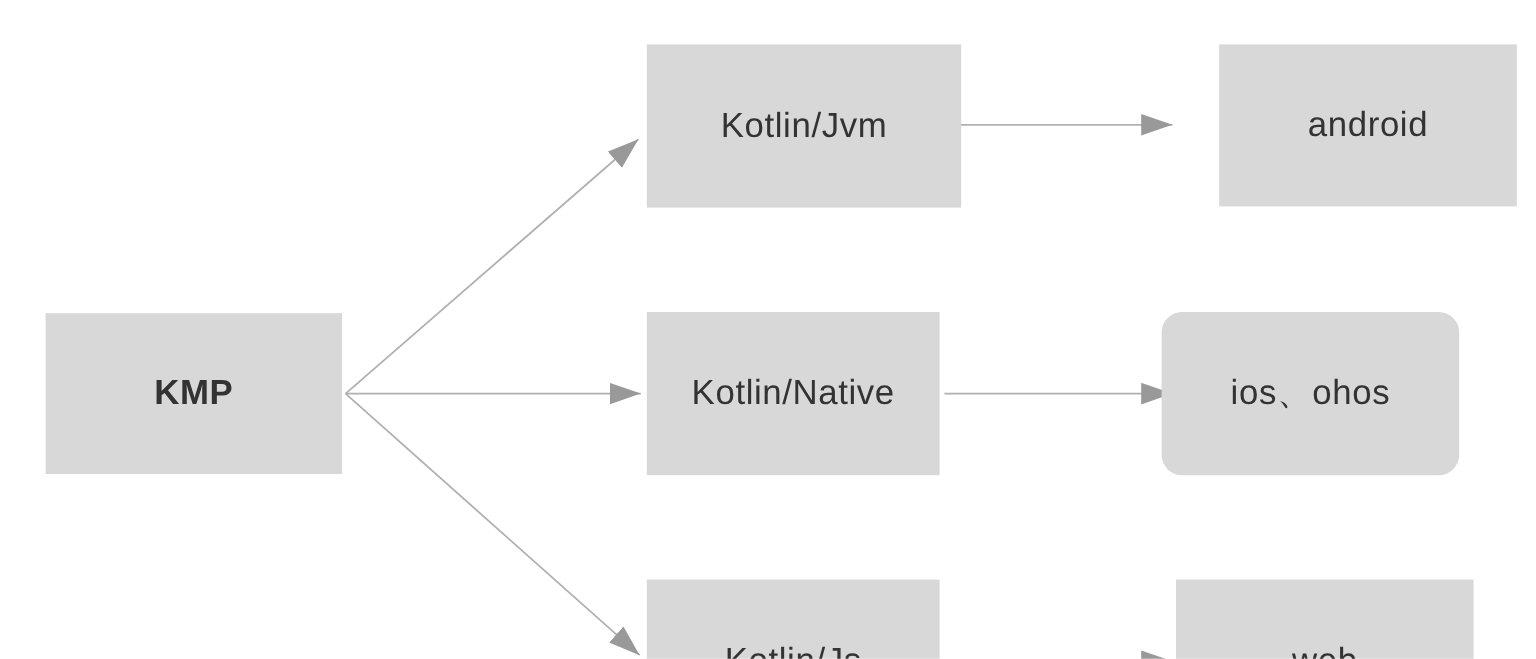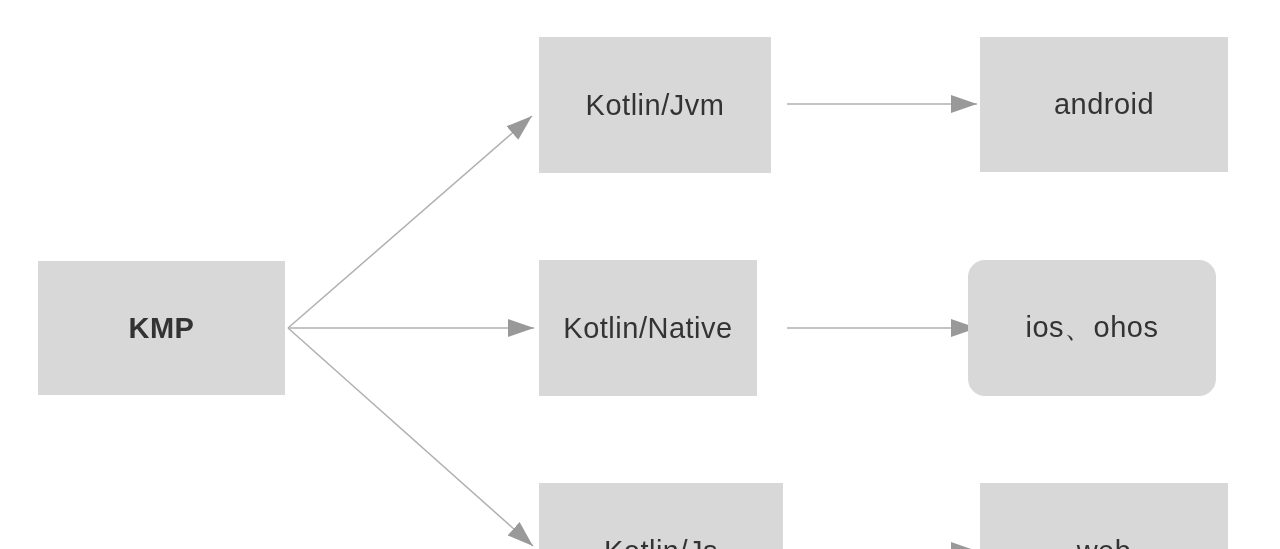--- a/index.html
+++ b/index.html
@@ -23,24 +23,24 @@
     align-items: center;
     justify-content: center;
   }
   .node-label {
     font-size: 29px;
     color: #333333;
     letter-spacing: 0.5px;
     white-space: nowrap;
   }
   .node-kmp          { left: 38px;  top: 261px; width: 247px; height: 134px; font-weight: bold; }
-  .node-kotlin-jvm   { left: 539px; top: 37px;  width: 232px; height: 136px; }
-  .node-kotlin-native{ left: 539px; top: 260px; width: 218px; height: 136px; }
+  .node-kotlin-jvm   { left: 539px; top: 37px;  width: 262px; height: 136px; }
+  .node-kotlin-native{ left: 539px; top: 260px; width: 244px; height: 136px; }
   .node-kotlin-js    { left: 539px; top: 483px; width: 244px; height: 136px; }
-  .node-android      { left: 980px; top: 37px;  width: 248px; height: 135px; }
+  .node-android      { left: 1016px; top: 37px;  width: 248px; height: 135px; }
   .node-ios-ohos     { left: 968px; top: 260px; width: 248px; height: 136px; border-radius: 17px; }
   .node-web          { left: 980px; top: 483px; width: 248px; height: 136px; }
   .edge-line { stroke: #b0b0b0; stroke-width: 1.5; }
 </style>
 </head>
 <body>
 
 <div class="canvas">
 
   <svg class="edges" viewBox="0 0 1280 549" xmlns="http://www.w3.org/2000/svg" aria-hidden="true">

